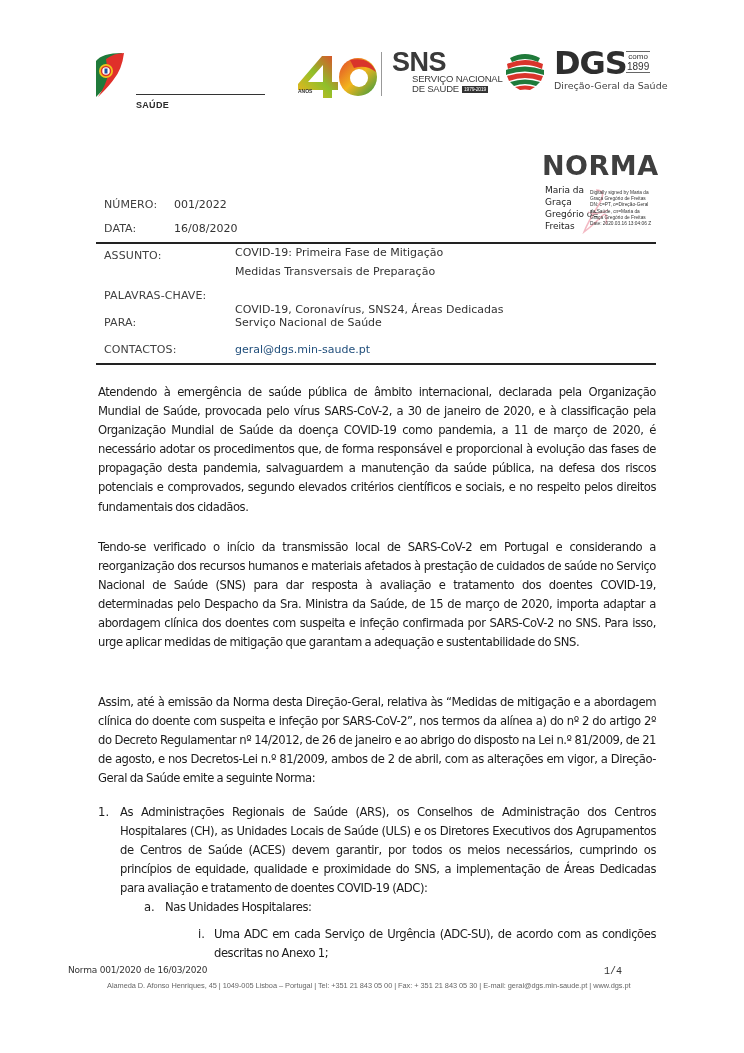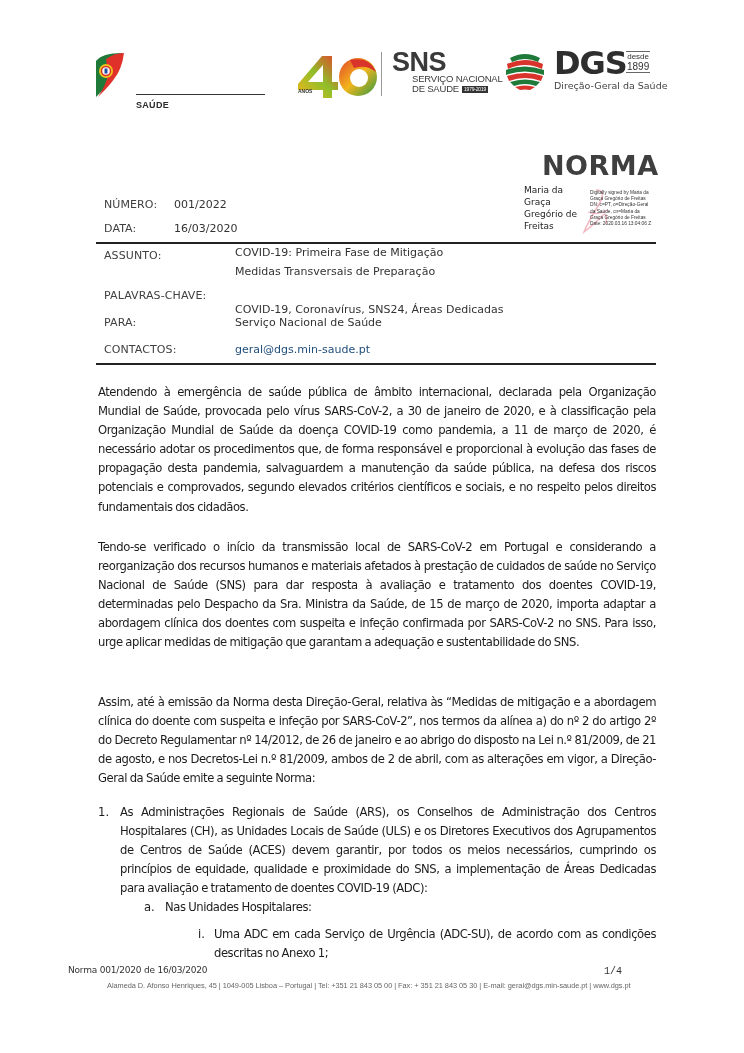--- a/index.html
+++ b/index.html
@@ -24,21 +24,21 @@
 
   .logo-dgs { position:absolute; left:504px; top:48px; width:150px; height:50px; }
   .dgs-globe { position:absolute; left:0; top:2px; width:42px; height:42px; }
   .dgs-letters { position:absolute; left:50px; top:-2px; font-family:"DejaVu Sans", sans-serif; font-weight:bold; font-size:32px; line-height:34px; color:#2e2e2e; letter-spacing:-1px; }
   .dgs-desde { position:absolute; left:122px; top:3px; font-family:"Liberation Sans", sans-serif; font-size:8px; line-height:9px; color:#333; text-align:center; border-top:1px solid #666; border-bottom:1px solid #666; padding:0 1px; }
   .dgs-desde .y { font-size:10px; line-height:11px; }
   .dgs-name { position:absolute; left:50px; top:32px; font-family:"DejaVu Sans", sans-serif; font-size:9.5px; color:#444; white-space:nowrap; }
 
   
   .norma-title { position:absolute; left:542px; top:150px; font-family:"DejaVu Sans", sans-serif; font-weight:bold; font-size:27px; color:#3f3f3f; letter-spacing:0.5px; }
-  .signer { position:absolute; left:524px; top:184px; font-family:"DejaVu Sans", sans-serif; font-size:9px; line-height:12px; color:#222; width:60px; }
+  .signer { position:absolute; left:545px; top:184px; font-family:"DejaVu Sans", sans-serif; font-size:9px; line-height:12px; color:#222; width:60px; }
   .sig-mark { position:absolute; left:578px; top:186px; width:36px; height:52px; }
   .sig-details { position:absolute; left:590px; top:190px; font-family:"Liberation Sans", sans-serif; font-size:4.8px; line-height:6.2px; color:#333; width:90px; }
 
   
   .meta-label { position:absolute; font-family:"DejaVu Sans", sans-serif; font-size:11px; color:#404040; letter-spacing:0.1px; }
   .meta-value { position:absolute; font-family:"DejaVu Sans", sans-serif; font-size:11px; color:#333; }
   .rule { position:absolute; left:96px; width:560px; height:1.5px; background:#222; }
   .meta-value.link { color:#1f4d7a; }
 
   
@@ -100,21 +100,21 @@
     <ellipse cx="21" cy="21" rx="19" ry="19" fill="#fff"></ellipse>
     <path d="M6 8 Q21 0 36 8 L34 12 Q21 6 8 12 Z" fill="#1f7a3a"></path>
     <path d="M3 14 Q21 6 39 14 L38 19 Q21 11 4 19 Z" fill="#d9342b"></path>
     <path d="M2 20 Q21 13 40 20 L40 25 Q21 18 2 25 Z" fill="#1f7a3a"></path>
     <path d="M3 26 Q21 20 39 26 L37 31 Q21 25 5 31 Z" fill="#d9342b"></path>
     <path d="M6 32 Q21 27 36 32 L32 36 Q21 32 10 36 Z" fill="#1f7a3a"></path>
     <path d="M11 37 Q21 34 31 37 L26 40 Q21 39 16 40 Z" fill="#d9342b"></path>
   </svg>
   <div class="dgs-letters">DGS</div>
   <div class="dgs-desde">
-    <div>desde</div>
+    <div>como</div>
     <div class="y">1899</div>
   </div>
   <div class="dgs-name">Direção-Geral da Saúde</div>
 </div>
 
 <div class="norma-title">NORMA</div>
 
 <div class="signer">
   <div>Maria da</div>
   <div>Graça</div>
@@ -131,21 +131,21 @@
   <div>DN: c=PT, o=Direção-Geral</div>
   <div>da Saúde, cn=Maria da</div>
   <div>Graça Gregório de Freitas</div>
   <div>Date: 2020.03.16 13:04:06 Z</div>
 </div>
 
 <div class="meta-label" style="left:104px; top:198px;">NÚMERO:</div>
 <div class="meta-value" style="left:174px; top:198px;">001/2022</div>
 
 <div class="meta-label" style="left:104px; top:222px;">DATA:</div>
-<div class="meta-value" style="left:174px; top:222px;">16/03/2020</div>
+<div class="meta-value" style="left:174px; top:222px;">16/08/2020</div>
 
 <div class="rule" style="top:242px;"></div>
 
 <div class="meta-label" style="left:104px; top:249px;">ASSUNTO:</div>
 <div class="meta-value" style="left:235px; top:246px;">COVID-19: Primeira Fase de Mitigação</div>
 <div class="meta-value" style="left:235px; top:265px;">Medidas Transversais de Preparação</div>
 
 <div class="meta-label" style="left:104px; top:289px;">PALAVRAS-CHAVE:</div>
 <div class="meta-value" style="left:235px; top:294px;margin-top:9px;">COVID-19, Coronavírus, SNS24, Áreas Dedicadas</div>
 

